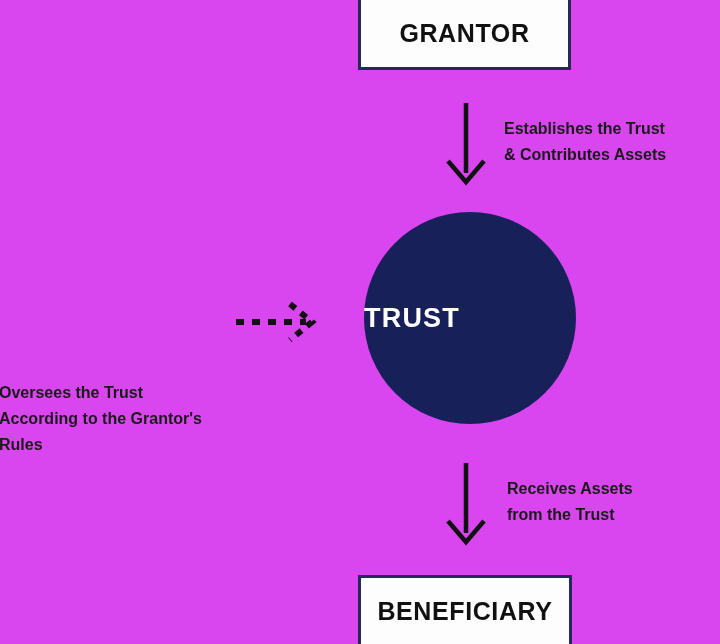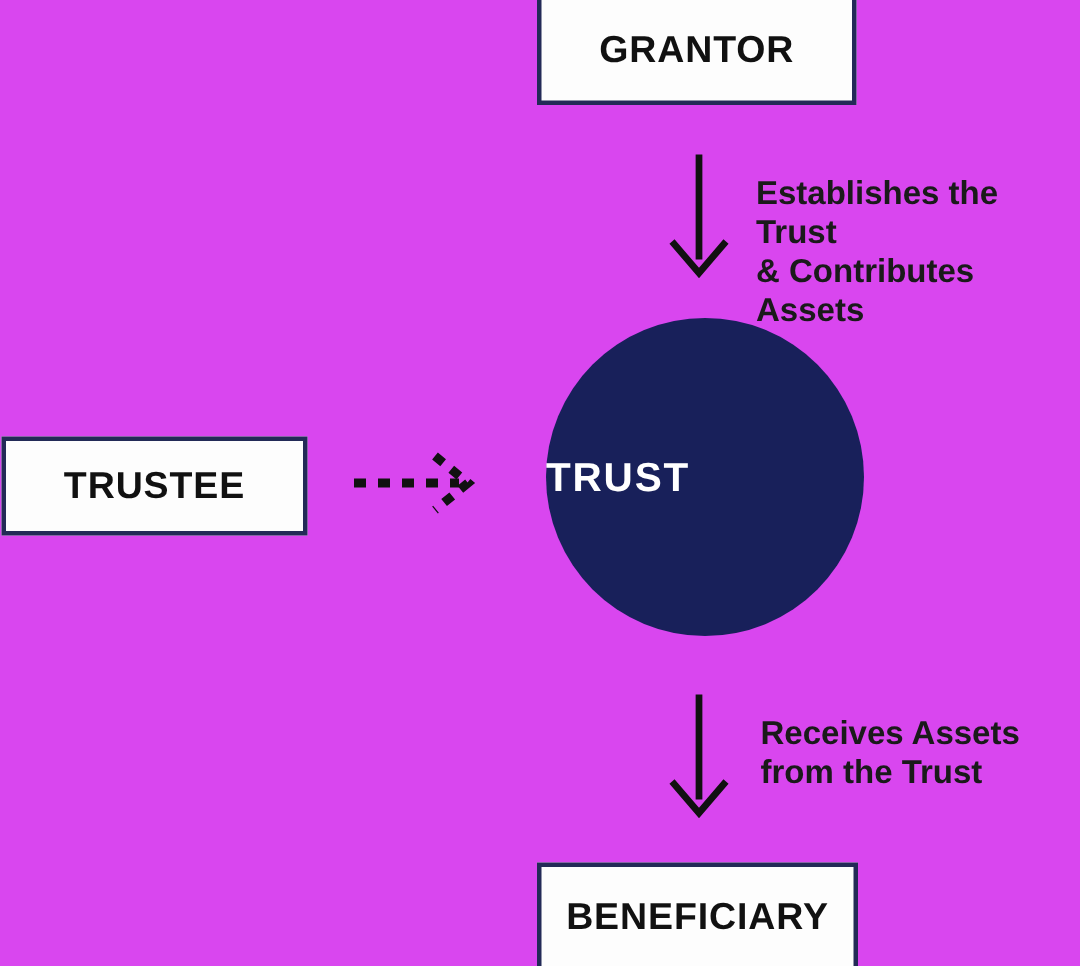--- a/index.html
+++ b/index.html
@@ -64,21 +64,21 @@
     justify-content: flex-start;
   }
   #trust-circle-label {
     color: #ffffff;
     font-size: 27px;
     font-weight: bold;
     letter-spacing: 1.2px;
   }
   .edge-label {
     position: absolute;
-    font-size: 22px;
+    font-size: 16px;
     font-weight: bold;
     color: #1a1a1a;
     line-height: 26px;
     white-space: pre-line;
   }
   #label-establishes {
     left: 504px;
     top: 116px;
   }
   #label-receives {
@@ -126,29 +126,29 @@
     <polyline points="18,66 36,87 54,66" fill="none" stroke="#111111" stroke-width="4.5" stroke-linecap="butt" stroke-linejoin="miter"></polyline>
   </svg>
 
   <div class="edge-label" id="label-establishes">Establishes the Trust
 &amp; Contributes Assets</div>
 
   <div id="trust-circle">
     <span id="trust-circle-label">TRUST</span>
   </div>
 
-  <div class="node-box" id="trustee-box">
-    <span class="node-box-label">TRUSTEE</span>
-  </div>
 
   <svg class="arrow-svg" id="arrow-trustee-trust" viewBox="0 0 96 44">
     <line x1="4" y1="22" x2="74" y2="22" stroke="#111111" stroke-width="6" stroke-dasharray="8 8" stroke-linecap="butt"></line>
     <polyline points="58,4 80,22 58,40" fill="none" stroke="#111111" stroke-width="6" stroke-dasharray="7 7" stroke-linecap="butt" stroke-linejoin="miter"></polyline>
   </svg>
 
+  <div class="edge-label" id="label-oversees">Oversees the Trust
+According to the Grantor's
+Rules</div>
 
   <svg class="arrow-svg" id="arrow-trust-beneficiary" viewBox="0 0 72 100">
     <line x1="36" y1="8" x2="36" y2="78" stroke="#111111" stroke-width="4.5"></line>
     <polyline points="18,66 36,87 54,66" fill="none" stroke="#111111" stroke-width="4.5" stroke-linecap="butt" stroke-linejoin="miter"></polyline>
   </svg>
 
   <div class="edge-label" id="label-receives">Receives Assets
 from the Trust</div>
 
   <div class="node-box" id="beneficiary-box">

